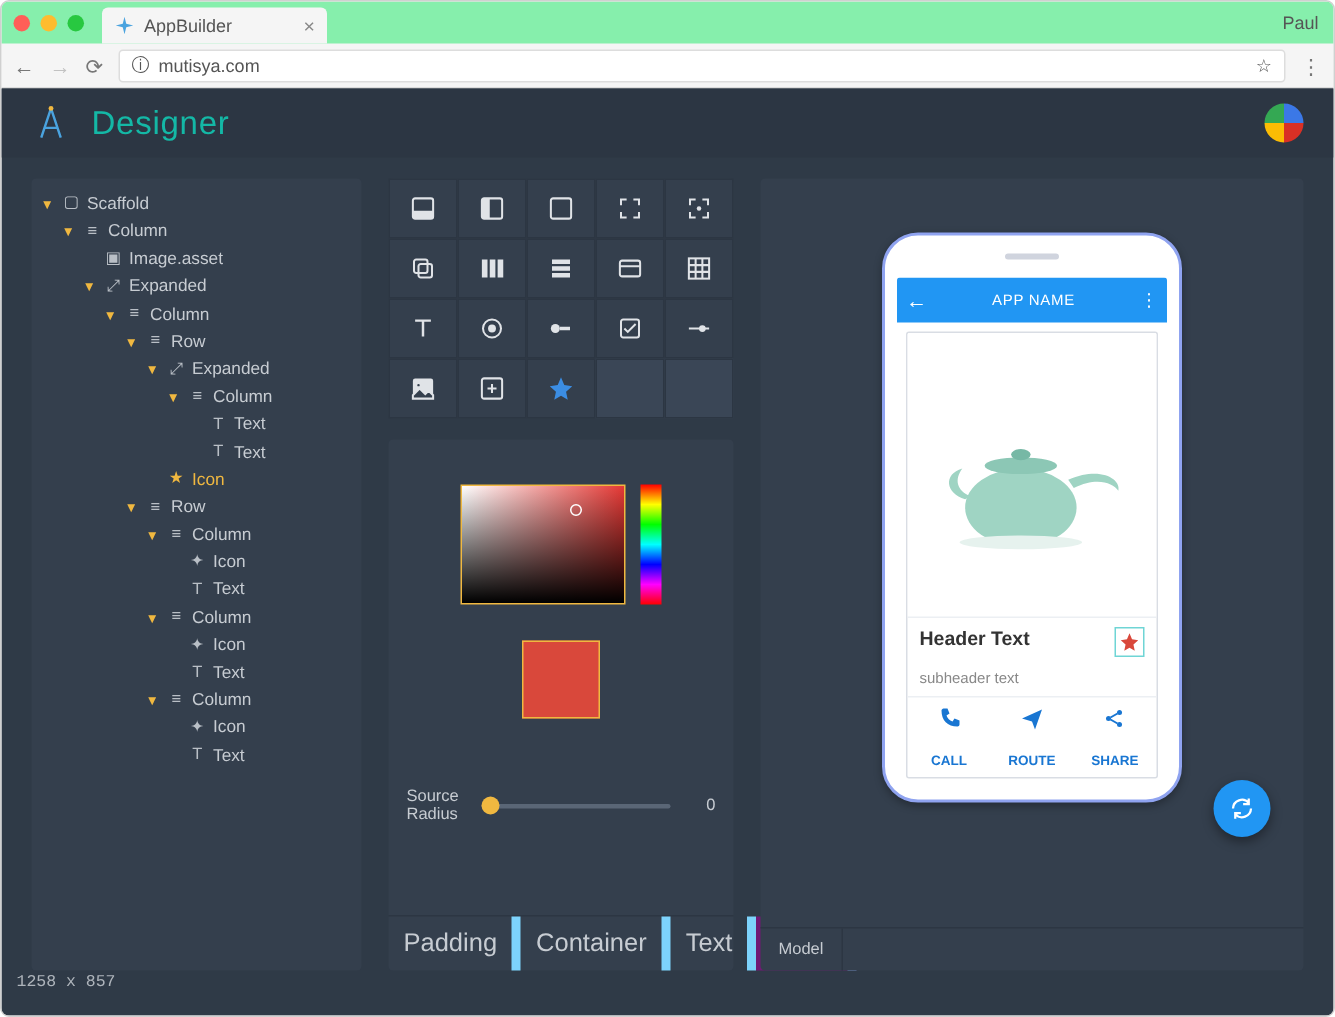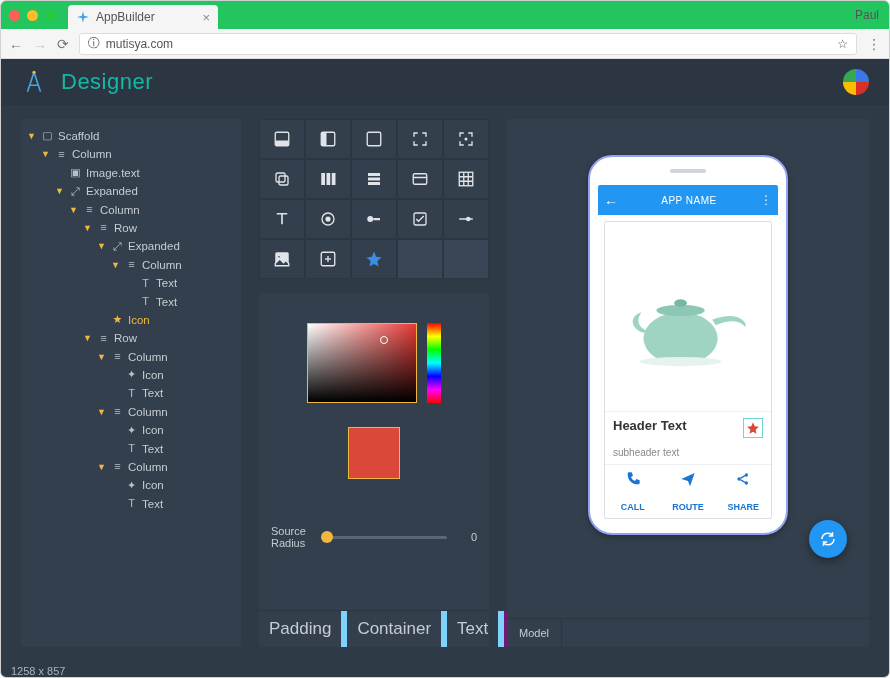--- a/index.html
+++ b/index.html
@@ -13,21 +13,21 @@
   
   .chrome-window {
     width: 890px; height: 678px;
     border: 1px solid #d0d0d0;
     border-radius: 6px;
     overflow: hidden;
     background: #f5f5f5;
   }
   .chrome-tabstrip {
     height: 28px;
-    background: #22c55e;
+    background: #86efac;
     display: flex;
     align-items: center;
     padding: 0 8px;
     position: relative;
   }
   .traffic-lights { display:flex; gap:7px; margin-right:12px; }
   .tl { width:11px; height:11px; border-radius:50%; }
   .tl.red{background:#ff5f57;} .tl.yellow{background:#febc2e;} .tl.green{background:#28c840;}
   .chrome-tab {
     background: #f5f5f5;
@@ -176,21 +176,21 @@
     width:38px; height:38px; border-radius:50%; background:#2196f3;
     display:flex; align-items:center; justify-content:center;
     box-shadow:0 3px 8px rgba(0,0,0,0.4);
   }
   .fab svg { width:18px; height:18px; stroke:#fff; fill:none; stroke-width:2; }
 
   .preview-tabs { display:flex; border-top:1px solid #2c3643; }
   .vtabs { padding:8px 12px; font-size:11px; color:#c7ccd2; border-right:1px solid #2c3643; }
 
   .statusbar {
-    position:absolute; bottom:0; left:10px; font-size:11px; color:#aeb4bb;
+    position:absolute; bottom:16px; left:10px; font-size:11px; color:#aeb4bb;font-family:Liberation Mono, monospace;
   }
 </style>
 </head>
 <body>
 
 <div class="chrome-window">
 
   <div class="chrome-tabstrip">
     <div class="traffic-lights">
       <div class="tl red"></div>
@@ -249,21 +249,21 @@
                     <div class="node">
                       <span class="caret">▼</span>
                       <span class="ticon">≡</span>
                       <span class="tnode-label">Column</span>
                     </div>
                     <ul>
                       <li>
                         <div class="node">
                           <span class="caret"></span>
                           <span class="ticon">▣</span>
-                          <span class="tnode-label">Image.text</span>
+                          <span class="tnode-label">Image.asset</span>
                         </div>
                         <ul></ul>
                       </li>
                       <li>
                         <div class="node">
                           <span class="caret">▼</span>
                           <span class="ticon">⤢</span>
                           <span class="tnode-label">Expanded</span>
                         </div>
                         <ul>

